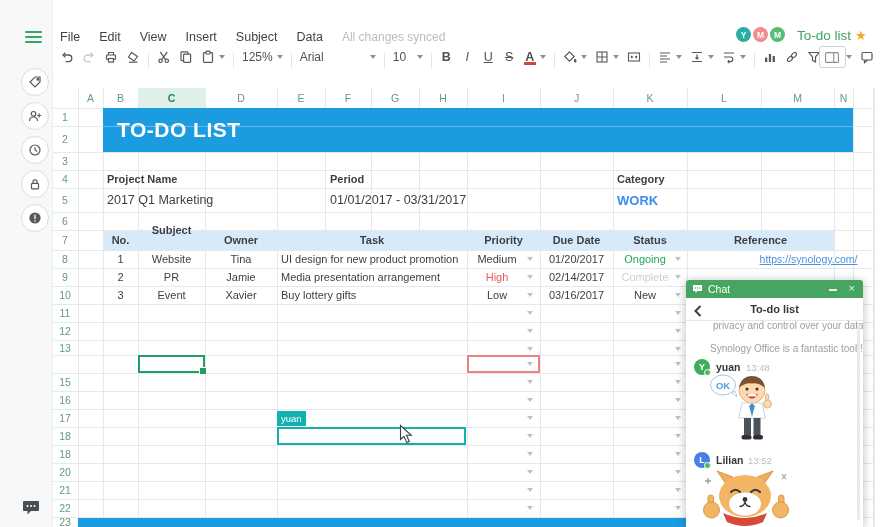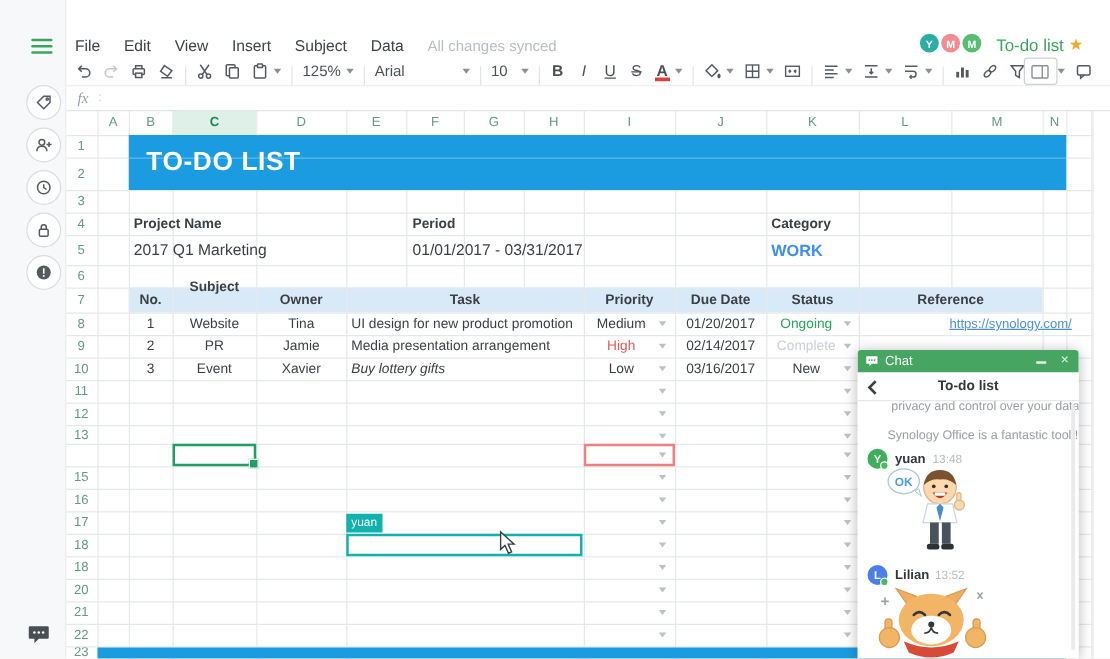--- a/index.html
+++ b/index.html
@@ -121,21 +121,21 @@
     <div class="cell" style="left:138px;top:268px;width:67px;height:18px;">PR</div>
     <div class="cell" style="left:205px;top:268px;width:72px;height:18px;">Jamie</div>
     <div class="cell left" style="left:281px;top:268px;width:182px;height:18px;">Media presentation arrangement</div>
     <div class="cell" style="left:467px;top:268px;width:60px;height:18px;color:#e8595c;">High</div>
     <div class="cell" style="left:540px;top:268px;width:73px;height:18px;">02/14/2017</div>
     <div class="cell" style="left:615px;top:268px;width:60px;height:18px;color:#c9d0d6;">Complete</div>
 
     <div class="cell" style="left:103px;top:286px;width:35px;height:18px;">3</div>
     <div class="cell" style="left:138px;top:286px;width:67px;height:18px;">Event</div>
     <div class="cell" style="left:205px;top:286px;width:72px;height:18px;">Xavier</div>
-    <div class="cell left" style="left:281px;top:286px;width:182px;height:18px;font-style:italic;">Buy lottery gifts</div>
+    <div class="cell left" style="left:281px;top:286px;width:182px;height:18px;">Buy lottery gifts</div>
     <div class="cell" style="left:467px;top:286px;width:60px;height:18px;">Low</div>
     <div class="cell" style="left:540px;top:286px;width:73px;height:18px;">03/16/2017</div>
     <div class="cell" style="left:615px;top:286px;width:60px;height:18px;">New</div>
 
     <div class="selbox" style="left:138px;top:355px;width:67px;height:18px;border:2px solid #1f9f63;">
         <div class="handle"></div>
       </div>
     <div class="selbox" style="left:467px;top:355px;width:73px;height:18px;border:2px solid #f08080;"></div>
     <div class="selbox" style="left:277px;top:427px;width:189px;height:18px;border:2px solid #12b1ad;"></div>
     <div class="collab-tag">yuan</div>
@@ -474,25 +474,20 @@
           </svg>
         </span>
       <span class="ptoggle">
           <svg width="14" height="11" viewBox="0 0 14 11" fill="none" stroke="#8b9096" stroke-width="1.1">
             <rect x="0.6" y="0.6" width="12.8" height="9.8" rx="1"></rect>
             <path d="M8.8 0.6 V10.4"></path>
           </svg>
         </span>
     </div>
 
-    <div class="fxbar">
-      <span class="fxlabel">fx</span>
-      <span class="fxsep">:</span>
-      <span class="fxinput"></span>
-    </div>
   </div>
 
   <div class="chat">
     <div class="chat-head">
       <svg style="margin-left:6px;" width="11" height="10" viewBox="0 0 11 10">
           <path d="M1 1 h9 v6 h-4.5 l-2 2 v-2 H1 z" fill="#fff"></path>
           <circle cx="3.4" cy="4" r="0.7" fill="#47a562"></circle>
           <circle cx="5.5" cy="4" r="0.7" fill="#47a562"></circle>
           <circle cx="7.6" cy="4" r="0.7" fill="#47a562"></circle>
         </svg>

